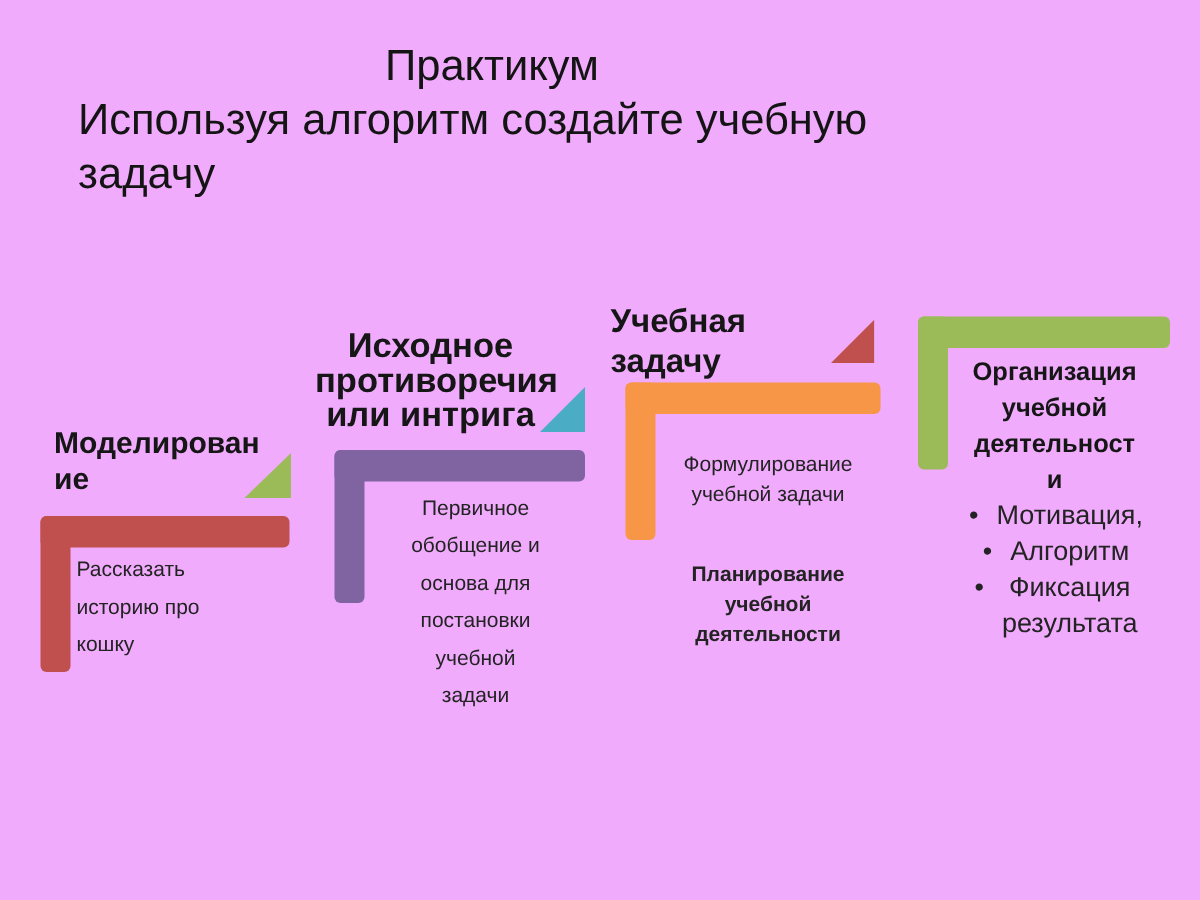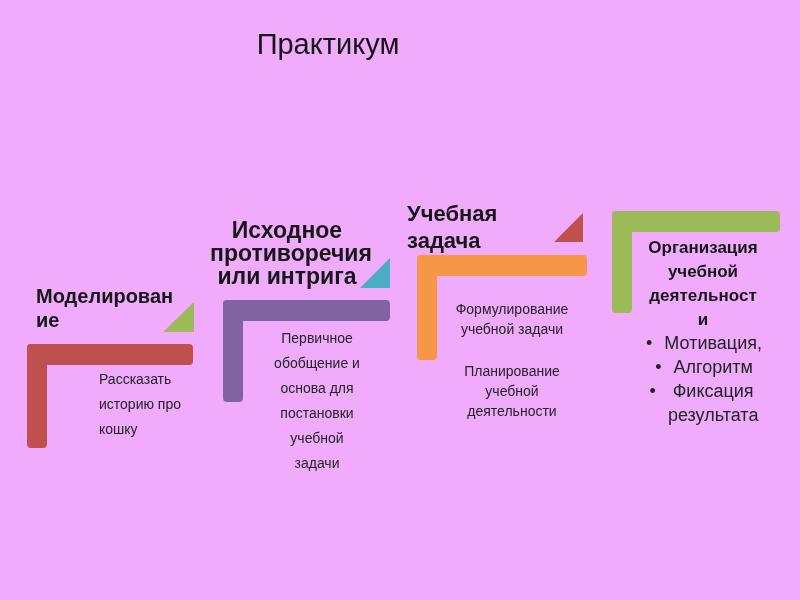--- a/index.html
+++ b/index.html
@@ -59,25 +59,25 @@
   .t2 { left: 360px; top: 258px; width: 30px; height: 30px; }
   .t3 { left: 554px; top: 213px; width: 29px; height: 29px; }
 
   
   .step-body {
     position: absolute;
     white-space: pre-line;
     font-size: 14px;
     color: #232323;
   }
-  .body-1 { left: 51px;  top: 367px; width: 142px; line-height: 25px; text-align: left; margin-left: 48px; }
+  .body-1 { left: 51px;  top: 367px; width: 142px; line-height: 25px; text-align: left; }
   .body-2 { left: 246px; top: 326px; width: 142px; line-height: 25px; text-align: center; }
   .body-3 { left: 432px; top: 279px; width: 160px; line-height: 20px; text-align: center; }
   .body-3 .para { white-space: pre-line; }
-  .body-3 .para + .para { margin-top: 2px; }
+  .body-3 .para + .para { margin-top: 13px; font-weight: bold; }
 
   
   .bullet-list {
     position: absolute;
     left: 628px; top: 331px; width: 152px;
     font-size: 18px; line-height: 24px; color: #232323;
   }
   .bullet-item {
     display: flex;
     justify-content: center;
@@ -86,20 +86,22 @@
   .bullet-dot { margin-right: 12px; flex: 0 0 auto; }
   .bullet-text { white-space: pre-line; text-align: center; }
 </style>
 </head>
 <body>
 
 <div class="slide">
 
   <div class="title">
     <div class="title-line1">Практикум</div>
+    <div class="title-rest">Используя алгоритм создайте учебную
+задачу</div>
   </div>
 
   <div class="step-header hdr-1">Моделирован
 ие</div>
   <div class="tri t1" style="background-color: rgb(155, 187, 89);"></div>
   <div class="bar b1h" style="background-color: rgb(192, 80, 77);"></div>
   <div class="bar b1v" style="background-color: rgb(192, 80, 77);"></div>
   <div class="step-body body-1">Рассказать
 историю про
 кошку</div>
@@ -111,21 +113,21 @@
   <div class="bar b2h" style="background-color: rgb(128, 100, 162);"></div>
   <div class="bar b2v" style="background-color: rgb(128, 100, 162);"></div>
   <div class="step-body body-2">Первичное
 обобщение и
 основа для
 постановки
 учебной
 задачи</div>
 
   <div class="step-header hdr-3">Учебная
-задача</div>
+задачу</div>
   <div class="tri t3" style="background-color: rgb(192, 80, 77);"></div>
   <div class="bar b3h" style="background-color: rgb(247, 150, 70);"></div>
   <div class="bar b3v" style="background-color: rgb(247, 150, 70);"></div>
   <div class="step-body body-3">
     <div class="para">Формулирование
 учебной задачи</div>
     <div class="para">Планирование
 учебной
 деятельности</div>
   </div>

